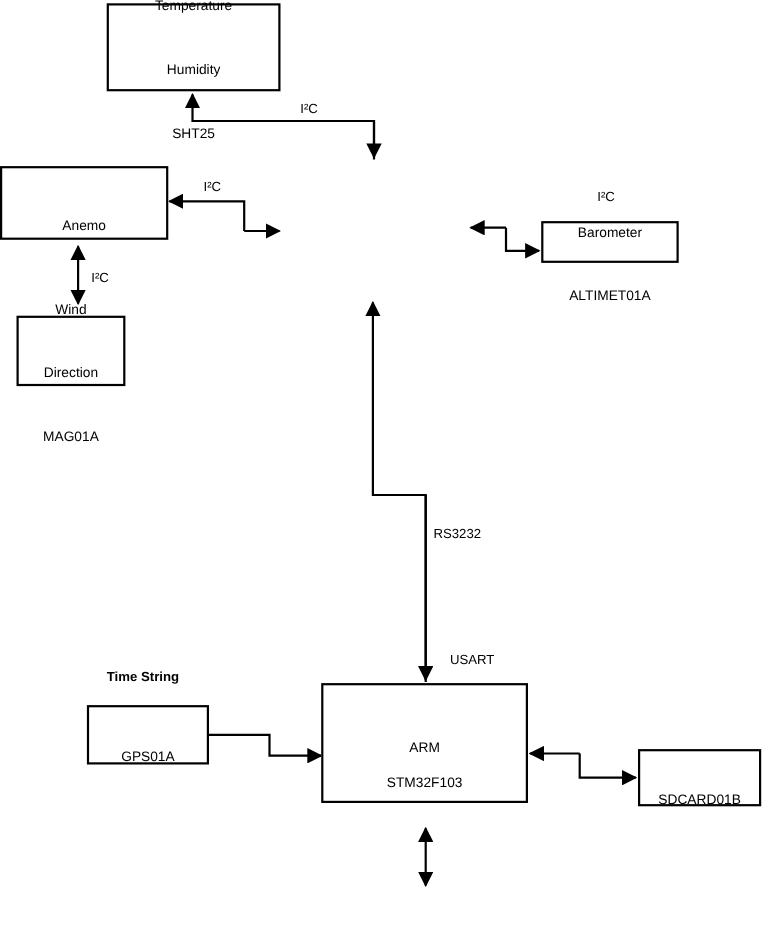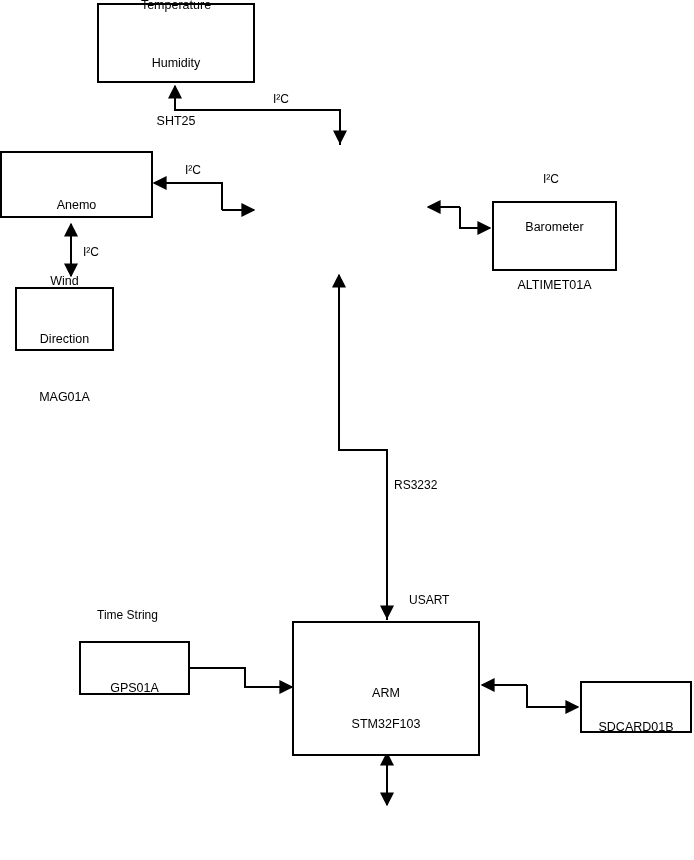--- a/index.html
+++ b/index.html
@@ -106,36 +106,36 @@
     <span class="line">Temperature</span>
     <span class="line">Humidity</span>
     <span class="line">SHT25</span>
   </div>
 
   <div class="node" style="left:0px; top:151px; width:153px; height:67px;">
     <span class="line">Anemo</span>
   </div>
 
 
-  <div class="node" style="left:492px; top:201px; width:125px; height:70px;">
+  <div class="node" style="left:492px; top:201px; width:125px; height:38px;">
     <span class="line">Barometer</span>
     <span class="line">ALTIMET01A</span>
   </div>
 
   <div class="node" style="left:15px; top:287px; width:99px; height:64px;">
     <span class="line">Wind</span>
     <span class="line">Direction</span>
     <span class="line">MAG01A</span>
   </div>
 
   <div class="node" style="left:79px; top:641px; width:111px; height:54px;">
     <span class="line">GPS01A</span>
   </div>
 
-  <div class="node spaced" style="left:292px; top:621px; width:188px; height:135px;">
+  <div class="node spaced" style="left:292px; top:621px; width:188px; height:109px;">
     <span class="line">ARM</span>
     <span class="line">STM32F103</span>
   </div>
 
   <div class="node" style="left:580px; top:681px; width:112px; height:52px;">
     <span class="line">SDCARD01B</span>
   </div>
 
 
   <div class="edge-label" style="left:273px; top:92px;">I²C</div>
@@ -143,15 +143,15 @@
   <div class="edge-label" style="left:185px; top:163px;">I²C</div>
 
   <div class="edge-label" style="left:543px; top:172px;">I²C</div>
 
   <div class="edge-label" style="left:83px; top:245px;">I²C</div>
 
   <div class="edge-label" style="left:394px; top:478px;">RS3232</div>
 
   <div class="edge-label" style="left:409px; top:593px;">USART</div>
 
-  <div class="edge-label" style="left:97px; top:608px;">Time String</div>
+  <div class="edge-label" style="left:97px; top:608px;font-weight:bold;">Time String</div>
 
 </div>
 
 </body></html>

